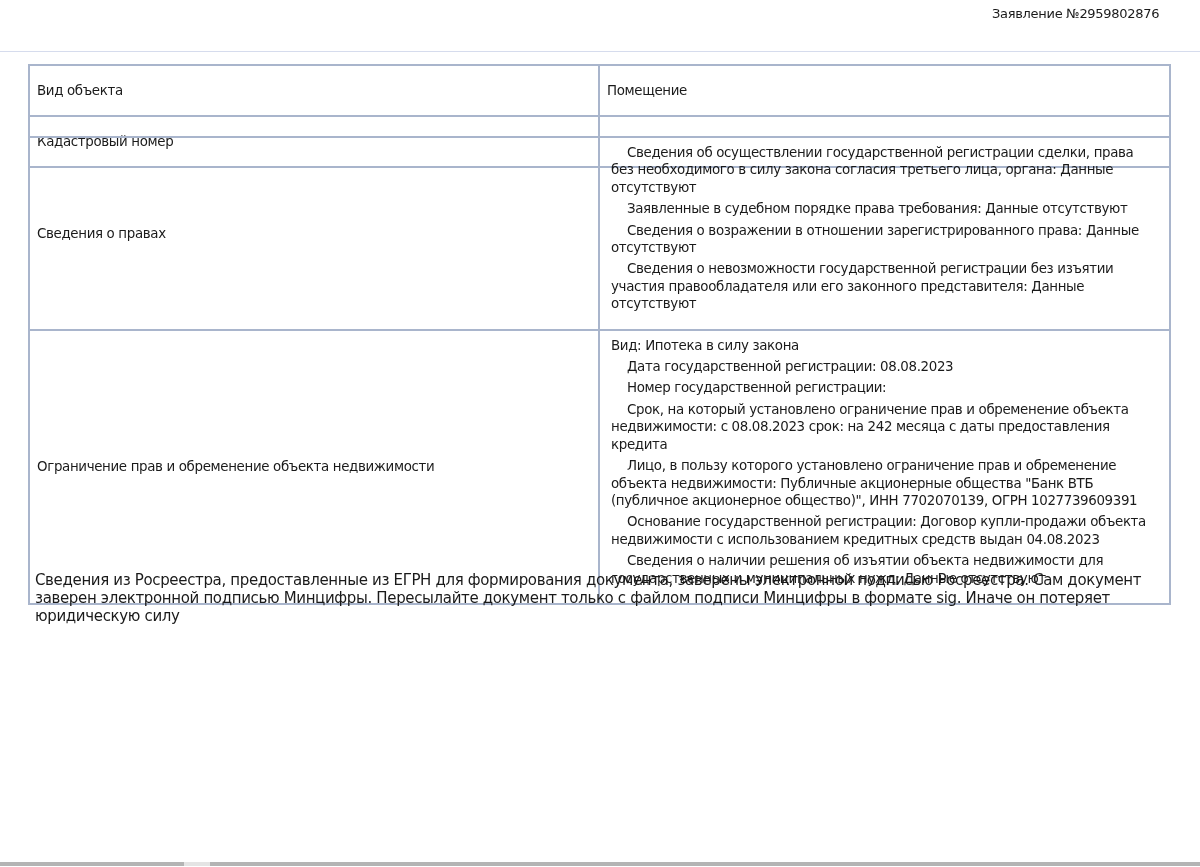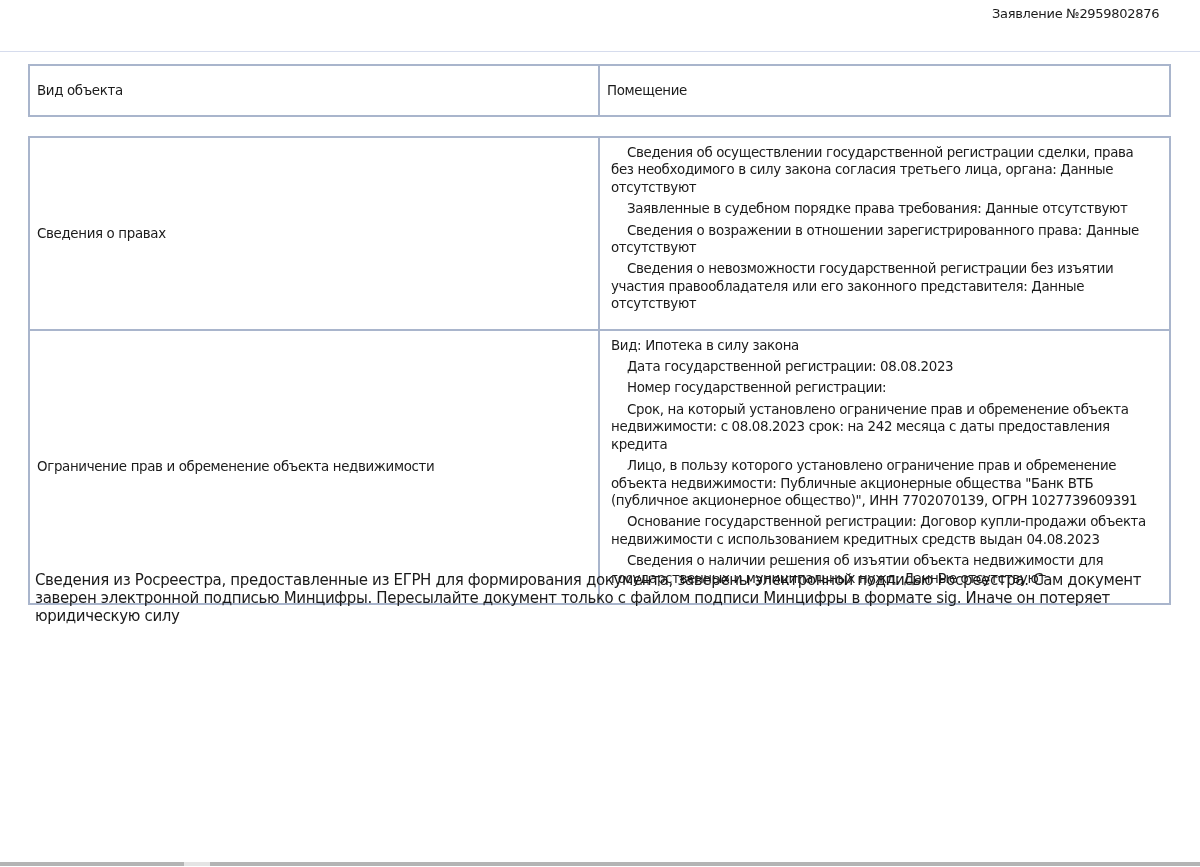--- a/index.html
+++ b/index.html
@@ -58,20 +58,24 @@
 <table class="grid" id="tbl-main">
   <colgroup>
       <col class="c1">
       <col class="c2">
     </colgroup>
   <tbody>
       <tr>
     <td>Вид объекта</td>
     <td>Помещение</td>
   </tr>
+  <tr>
+    <td>Кадастровый номер</td>
+    <td></td>
+  </tr>
 </tbody>
   </table>
 
 <table class="grid" id="tbl-rights">
   <colgroup>
       <col class="c1">
       <col class="c2">
     </colgroup>
   <tbody>
       <tr style="height:160px;">

